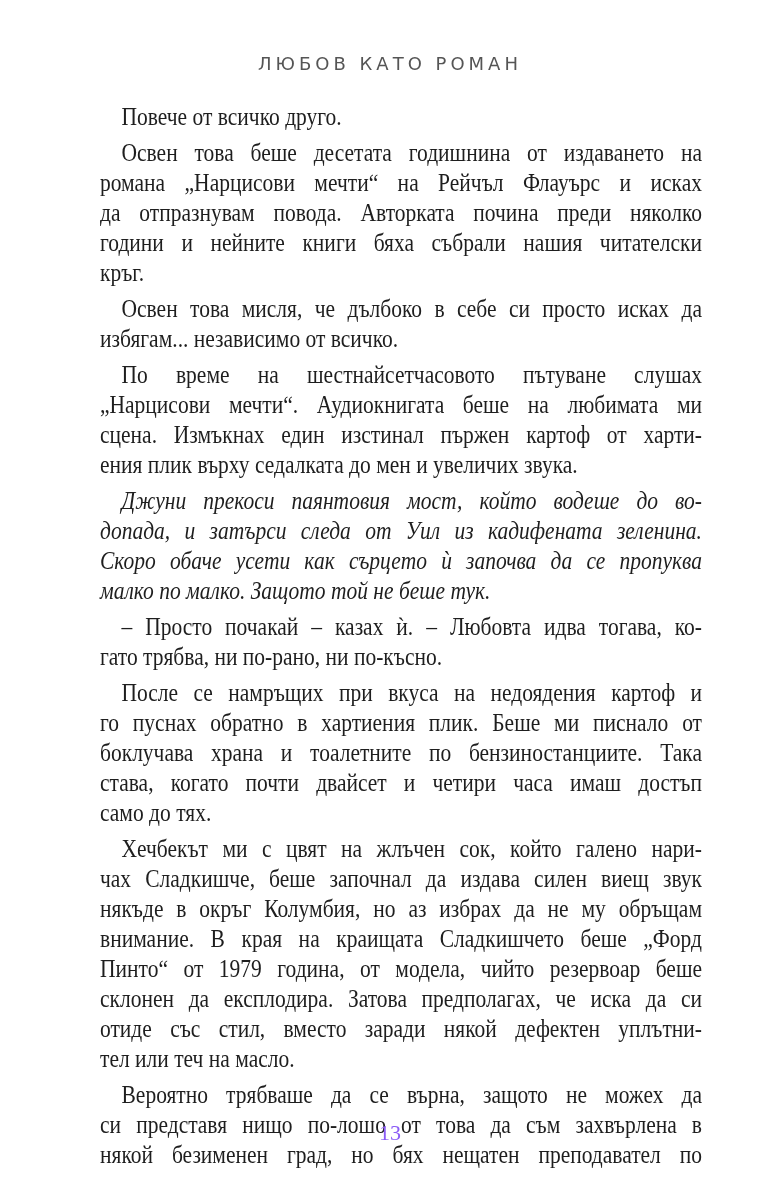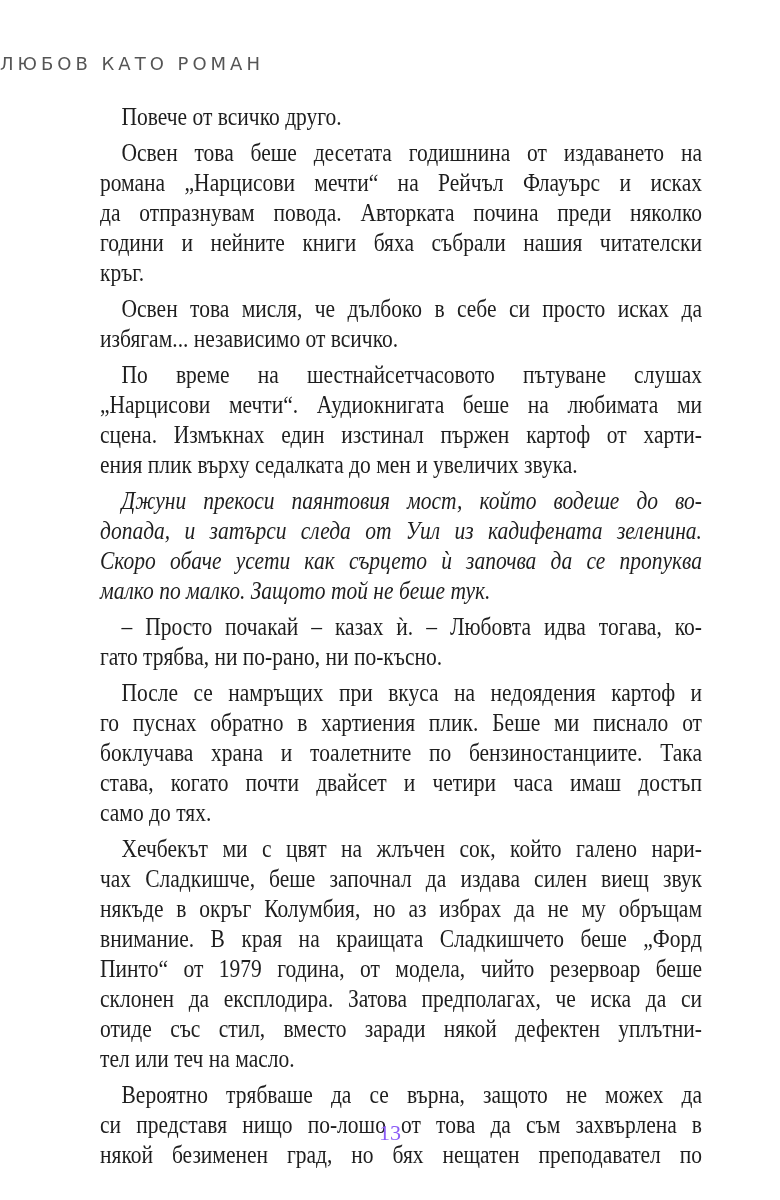--- a/index.html
+++ b/index.html
@@ -11,21 +11,21 @@
       width: 780px;
       height: 1200px;
       position: relative;
       overflow: hidden;
     }
     .running-header {
       position: absolute;
       top: 50px;
       left: 0;
       width: 780px;
-      text-align: left;
+      text-align: center;
       font-family: "DejaVu Sans", sans-serif;
       font-size: 18px;
       letter-spacing: 4px;
       color: #555555;
       line-height: 28px;
     }
     .text-block {
       position: absolute;
       top: 102px;
       left: 100px;

